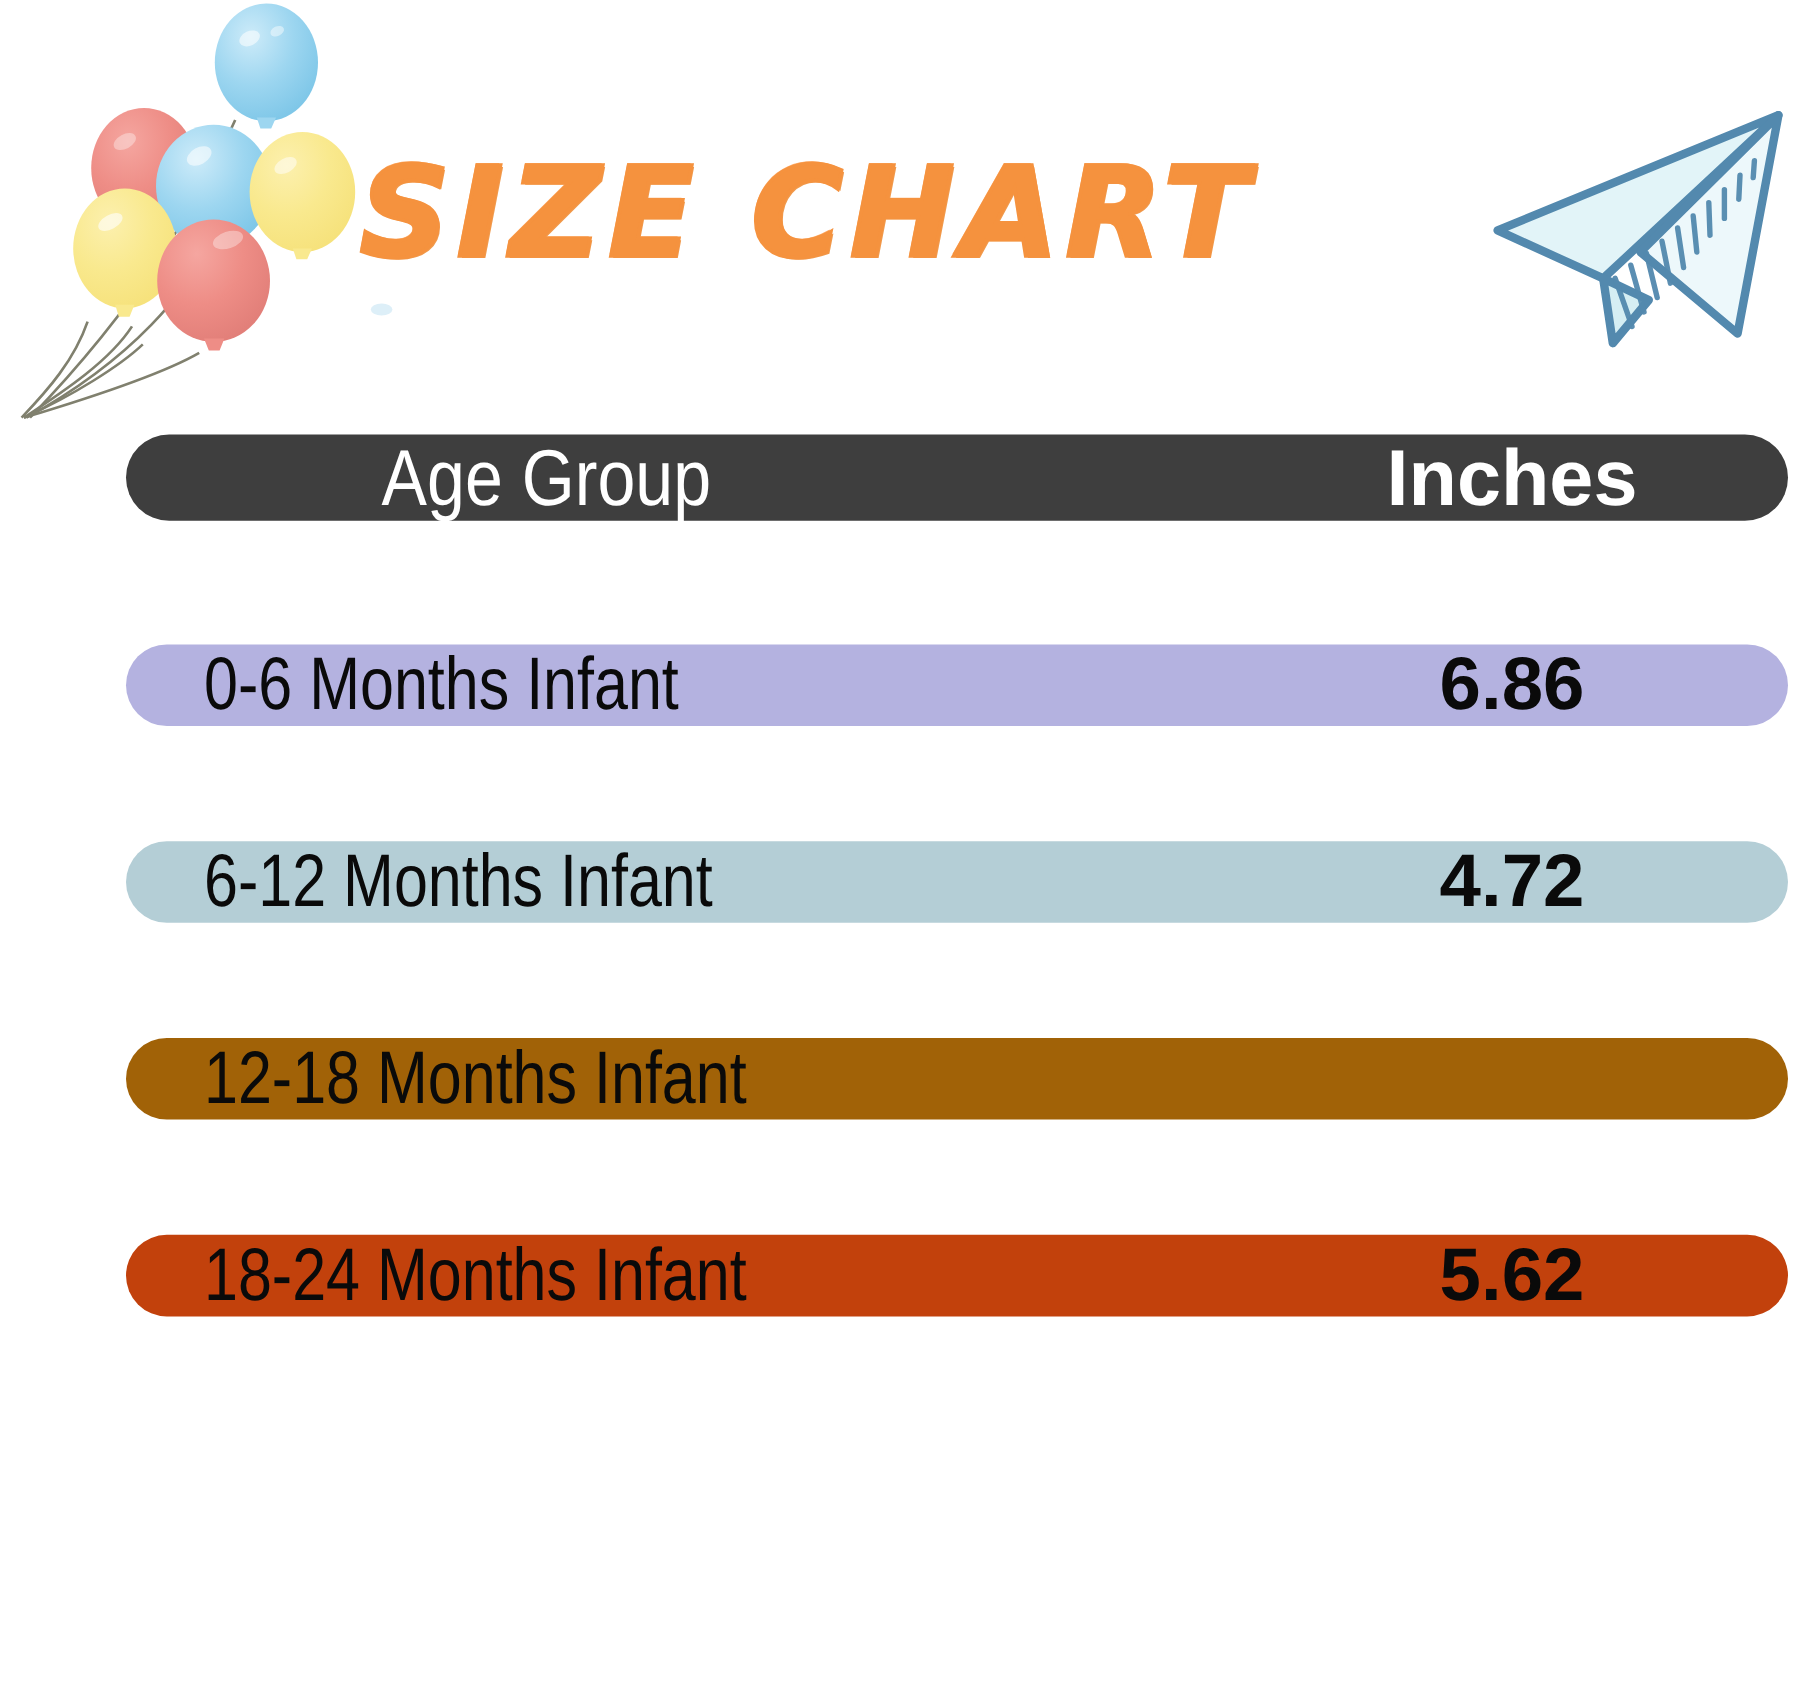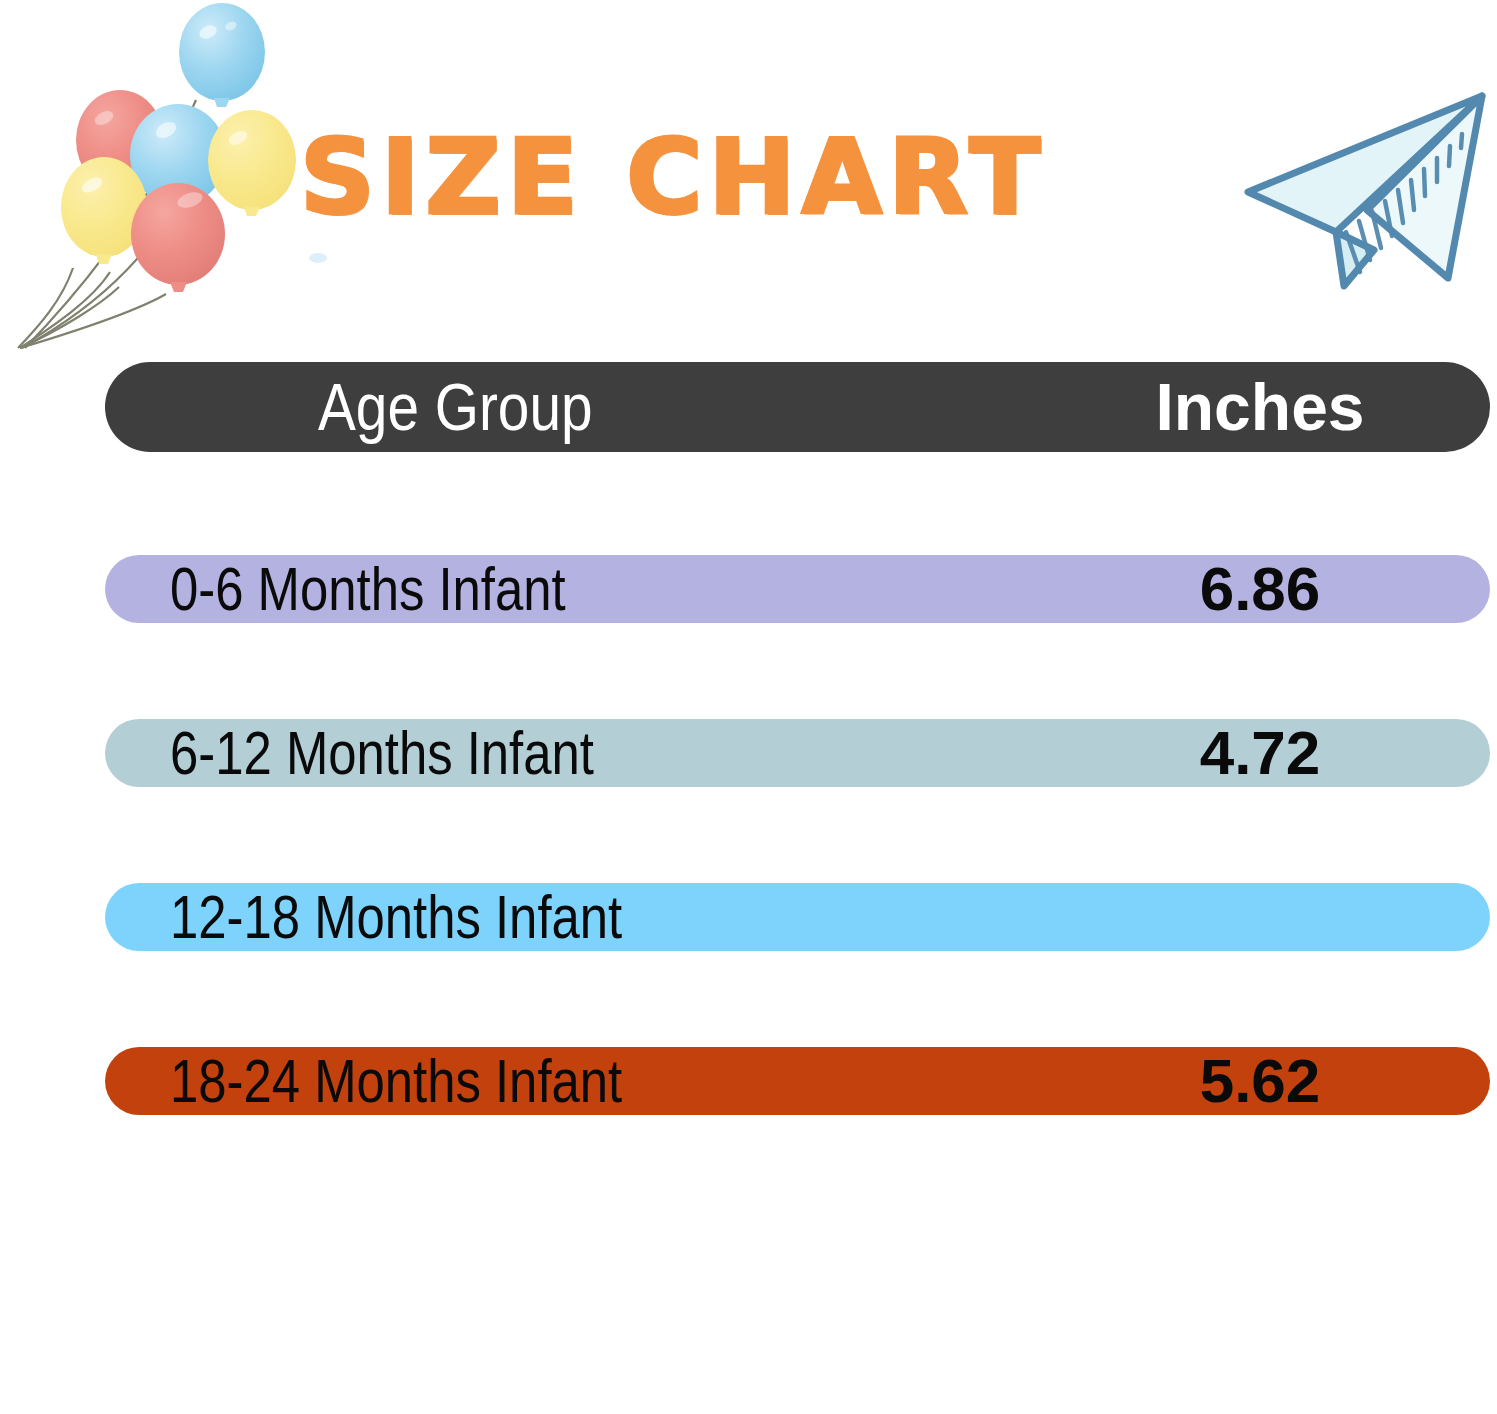--- a/index.html
+++ b/index.html
@@ -45,20 +45,21 @@
     font-family: "DejaVu Sans", sans-serif;
     font-weight: bold;
     font-size: 104px;
     line-height: 118px;
     letter-spacing: 6px;
     color: #F5923E;
     -webkit-text-stroke: 3px #F5923E;
     text-shadow:
        2px  2px 0 #f09a4d,
       -1px -1px 0 #ffb070;
+    font-style: italic;
   }
 
   
   .table {
     position: absolute;
     left: 105px;
     top: 362px;
     width: 1385px;
   }
 
@@ -67,21 +68,21 @@
     display: flex;
     align-items: center;
     width: 1385px;
     height: 93px;
     border-radius: 47px;
     margin-bottom: 96px;
   }
 
   .pill.header {
     background: #3E3E3E;
-    height: 90px;
+    height: 72px;
     margin-bottom: 103px;
   }
 
   .pill.row { height: 68px; border-radius: 42px; }
   .pill.row + .pill.row { }
 
   .cell-label {
     position: absolute;
     left: 65px;
     font-family: "Liberation Sans Narrow", "Liberation Sans", sans-serif;
@@ -229,21 +230,21 @@
   <div class="pill row" style="background: rgb(180, 178, 224);">
     <span class="cell-label">0-6 Months Infant</span>
     <span class="cell-value">6.86</span>
   </div>
 
   <div class="pill row" style="background: rgb(180, 206, 214);">
     <span class="cell-label">6-12 Months Infant</span>
     <span class="cell-value">4.72</span>
   </div>
 
-  <div class="pill row" style="background: #7dd3fc;">
+  <div class="pill row" style="background: #a16207;">
     <span class="cell-label">12-18 Months Infant</span>
   </div>
 
   <div class="pill row" style="background: #c2410c;">
     <span class="cell-label">18-24 Months Infant</span>
     <span class="cell-value">5.62</span>
   </div>
 
 
 </div>

